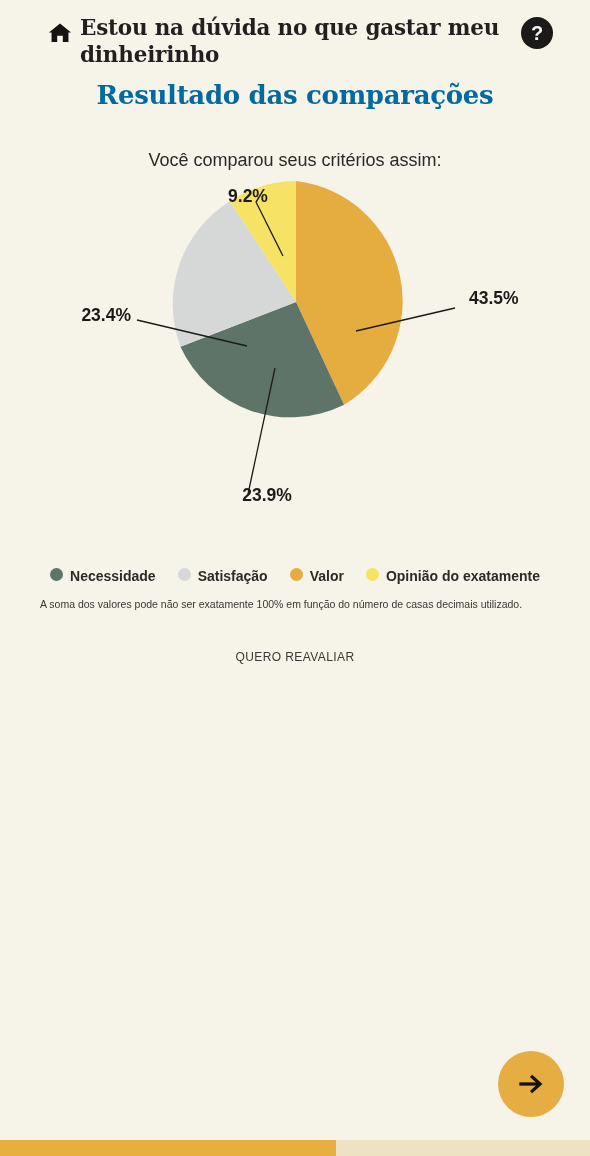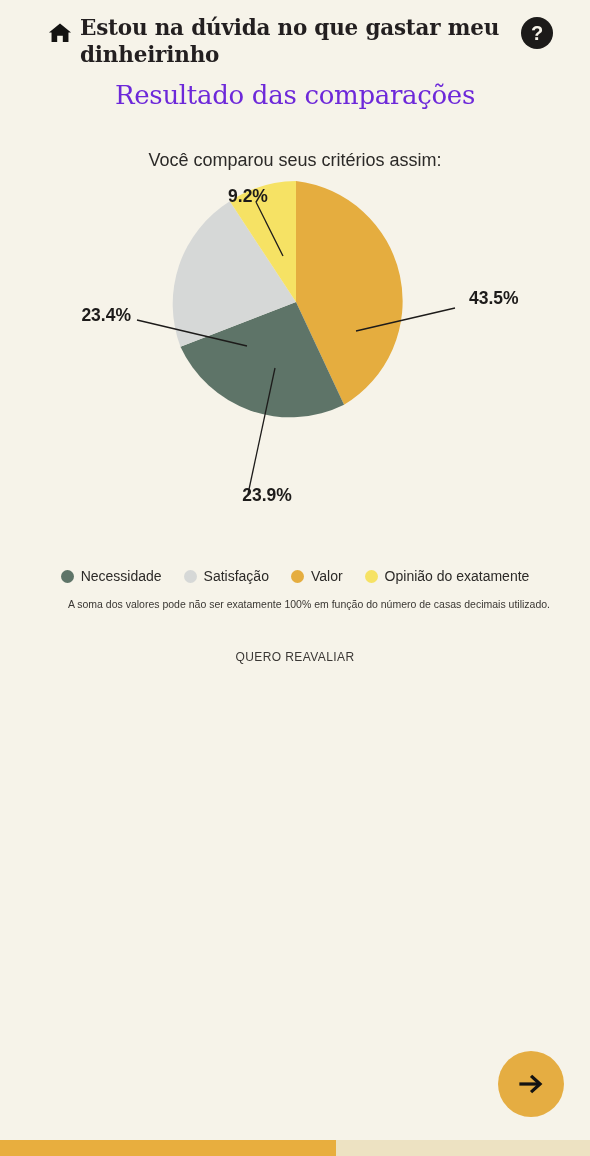--- a/index.html
+++ b/index.html
@@ -63,24 +63,24 @@
     font-size: 21.5px;
     line-height: 27px;
     letter-spacing: -0.2px;
     color: #231f20;
     padding-top: 4px;
   }
   .page-title {
     margin: 12px auto 0 auto;
     text-align: center;
     font-family: "DejaVu Serif", serif;
-    font-weight: normal;
+    font-weight: bold;
     font-size: 26px;
     letter-spacing: -0.3px;
-    color: #6d28d9;
+    color: #0369a1;
   }
 
   
   .chart-subtitle {
     text-align: center;
     font-size: 18px;
     color: #2c2a28;
     margin: 32px 0 5px 0;
     font-family: "Liberation Sans", sans-serif;
   }
@@ -108,36 +108,36 @@
   
   .legend {
     display: flex;
     justify-content: center;
     align-items: center;
     gap: 22px;
     margin-top: 2px;
   }
   .legend-item {
     display: flex;
-    align-items: center;
     gap: 7px;
     cursor: pointer;
+    font-weight: bold;
   }
   .legend-dot {
     width: 13px;
     height: 13px;
     border-radius: 50%;
     flex: 0 0 auto;
   }
   .legend-label {
     font-size: 14px;
     color: #2c2a28;
   }
   .footnote {
-    text-align: right;
+    text-align: left;
     font-size: 10.5px;
     color: #3a3733;
     margin-top: 14px;
     padding: 0 40px;
   }
 
   
   .reavaliar-wrap {
     text-align: center;
     margin-top: 36px;

